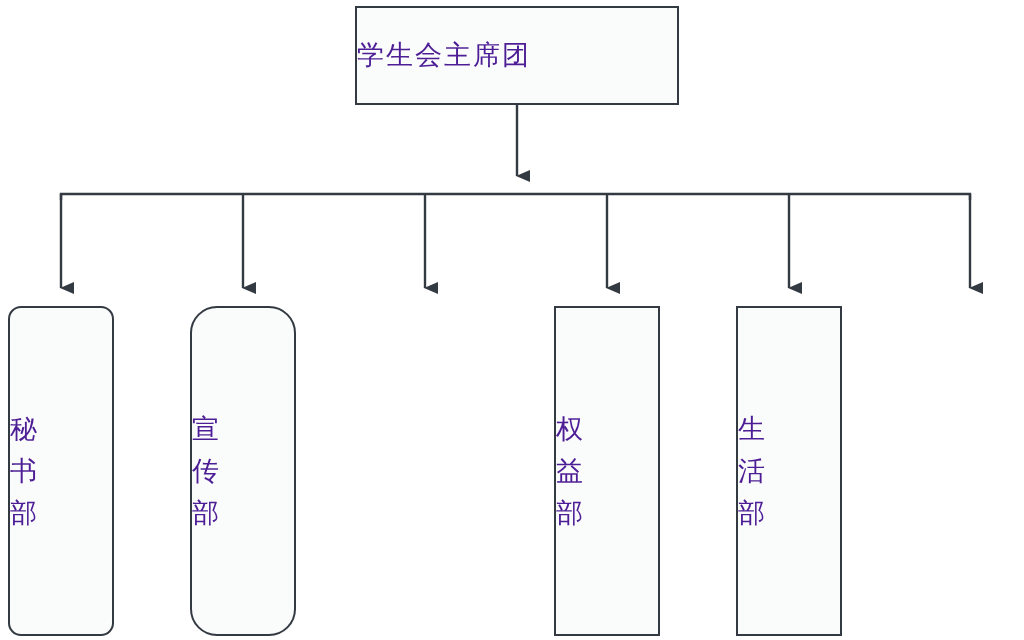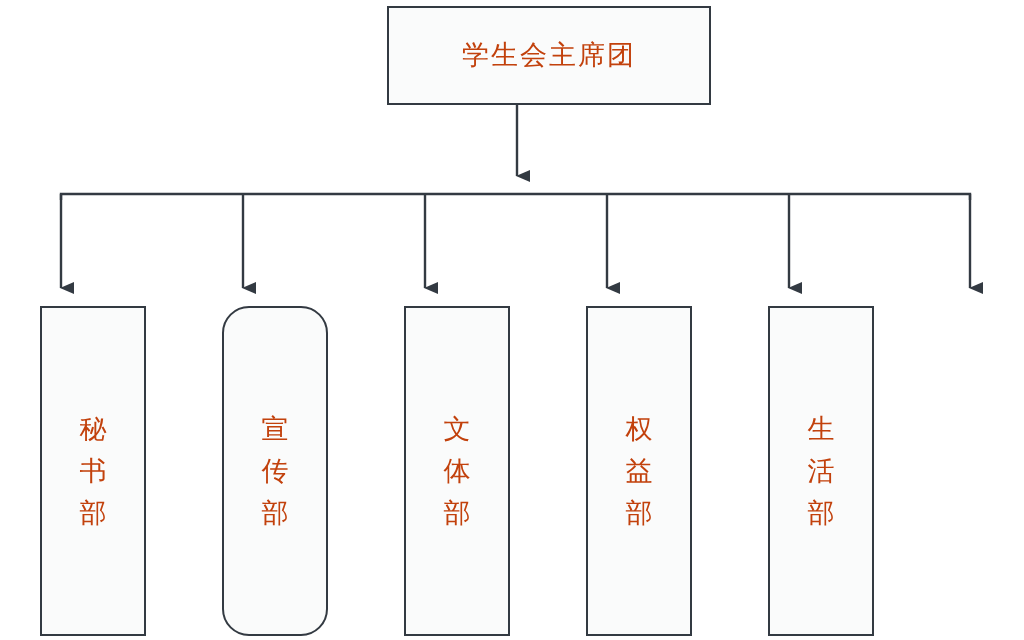--- a/index.html
+++ b/index.html
@@ -24,23 +24,22 @@
     width: 1024px;
     height: 640px;
   }
   .node {
     position: absolute;
     box-sizing: border-box;
     background: #fafbfb;
     border: 2.5px solid #333a42;
     display: flex;
     align-items: center;
-    justify-content: center;
-    color: #c2410c;
-    margin-left: 32px;
+    justify-content: flex-start;
+    color: #4c1d95;
   }
   .node-root {
     left: 355px;
     top: 6px;
     width: 324px;
     height: 99px;
   }
   .node-root .node-label {
     font-size: 27px;
     letter-spacing: 2px;
@@ -53,21 +52,21 @@
     height: 330px;
   }
   .node-child .node-label {
     font-size: 27px;
     line-height: 1.55;
     width: 1em;
     text-align: center;
     word-break: break-all;
     white-space: normal;
   }
-  .c0 { left: 8px;   }
+  .c0 { left: 8px; border-radius: 13px;   }
   .c1 { left: 190px; border-radius: 27px; }
   .c2 { left: 372px; }
   .c3 { left: 554px; }
   .c4 { left: 736px; }
   .c5 { left: 917px; }
 </style>
 </head>
 <body>
 
 <div id="canvas">
@@ -99,23 +98,20 @@
   </div>
 
   <div class="node node-child c0">
     <span class="node-label">秘书部</span>
   </div>
 
   <div class="node node-child c1">
     <span class="node-label">宣传部</span>
   </div>
 
-  <div class="node node-child c2">
-    <span class="node-label">文体部</span>
-  </div>
 
   <div class="node node-child c4">
     <span class="node-label">生活部</span>
   </div>
 
   <div class="node node-child c3">
     <span class="node-label">权益部</span>
   </div>
 
 

